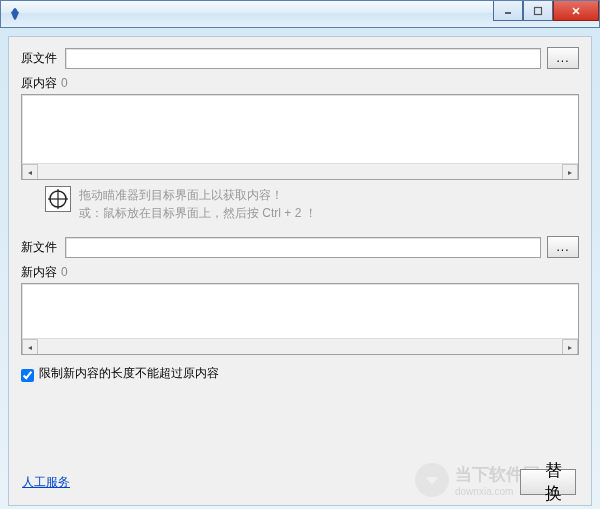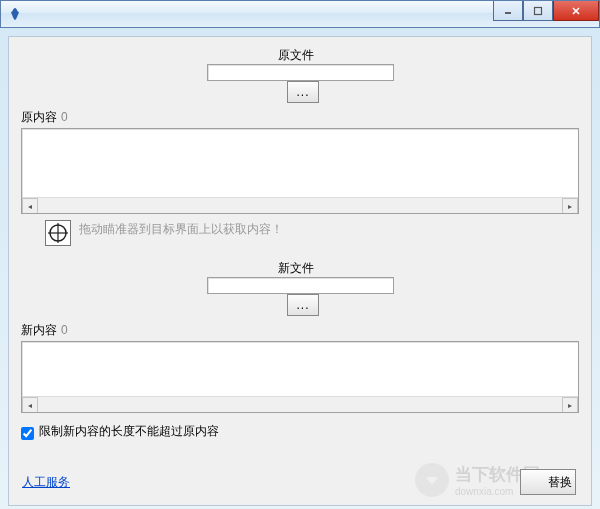--- a/index.html
+++ b/index.html
@@ -32,21 +32,21 @@
 }
 .win-btn.close { width: 46px; background: linear-gradient(#e56f63,#d1311f); border-color:#8b2318; border-top-right-radius:0;}
 .win-btn.close svg line { stroke:#fff; }
 .content-wrap {
   margin: 8px;
   background: #f0f0f0;
   border: 1px solid #b9c8d9;
   padding: 10px 12px 12px 12px;
   height: 470px;
 }
-.row { display: flex; align-items: center; margin-bottom: 6px; flex-direction: column; }
+.row { display: flex; align-items: center; margin-bottom: 6px; }
 .lbl { width: 44px; color: #000; }
 .txt-input {
   flex: 1;
   height: 21px;
   border: 1px solid #a0a0a0;
   background: #fff;
   box-shadow: inset 1px 1px 0 #e0e0e0;
   padding: 0 4px;
 }
 .browse-btn {
@@ -85,21 +85,21 @@
 .checkbox-row { display:flex; align-items:flex-end; margin-top:10px; }
 .checkbox-row input { margin-right:5px; }
 .footer { position:absolute; left:22px; bottom:18px;text-align:center; }
 .link { color:#0044cc; text-decoration:underline; font-size:12px;}
 .replace-btn {
   position:absolute; right:24px; bottom:14px;
   width: 56px; height:26px;
   border:1px solid #888;
   background: linear-gradient(#fdfdfd,#e2e2e2);
   display:flex;align-items:center;justify-content:center;
-  font-size:12px;
+  font-size:17px;
   padding-left:24px;
 }
 .watermark {
   position:absolute; right:60px; bottom:12px;
   display:flex; align-items:center; opacity:.28; color:#888; pointer-events:none;
 }
 .watermark .wm-circle {
   width:34px;height:34px;border-radius:50%;background:#c8c8c8;
   display:flex;align-items:center;justify-content:center;margin-right:6px;
 }
@@ -161,20 +161,21 @@
   <div class="hint-row">
     <div class="target-icon">
       <svg width="20" height="20" viewBox="0 0 20 20">
         <circle cx="10" cy="10" r="8" fill="none" stroke="#222" stroke-width="1.5"></circle>
         <line x1="10" y1="0" x2="10" y2="20" stroke="#222" stroke-width="1.2"></line>
         <line x1="0" y1="10" x2="20" y2="10" stroke="#222" stroke-width="1.2"></line>
       </svg>
     </div>
     <div class="hint-text">
       <div>拖动瞄准器到目标界面上以获取内容！</div>
+      <div>或：鼠标放在目标界面上，然后按 Ctrl + 2 ！</div>
     </div>
   </div>
 
   <div class="row">
     <span class="lbl">新文件</span>
     <input class="txt-input" value="" style="">
     <div class="browse-btn">
         <span>...</span>
       </div>
   </div>

